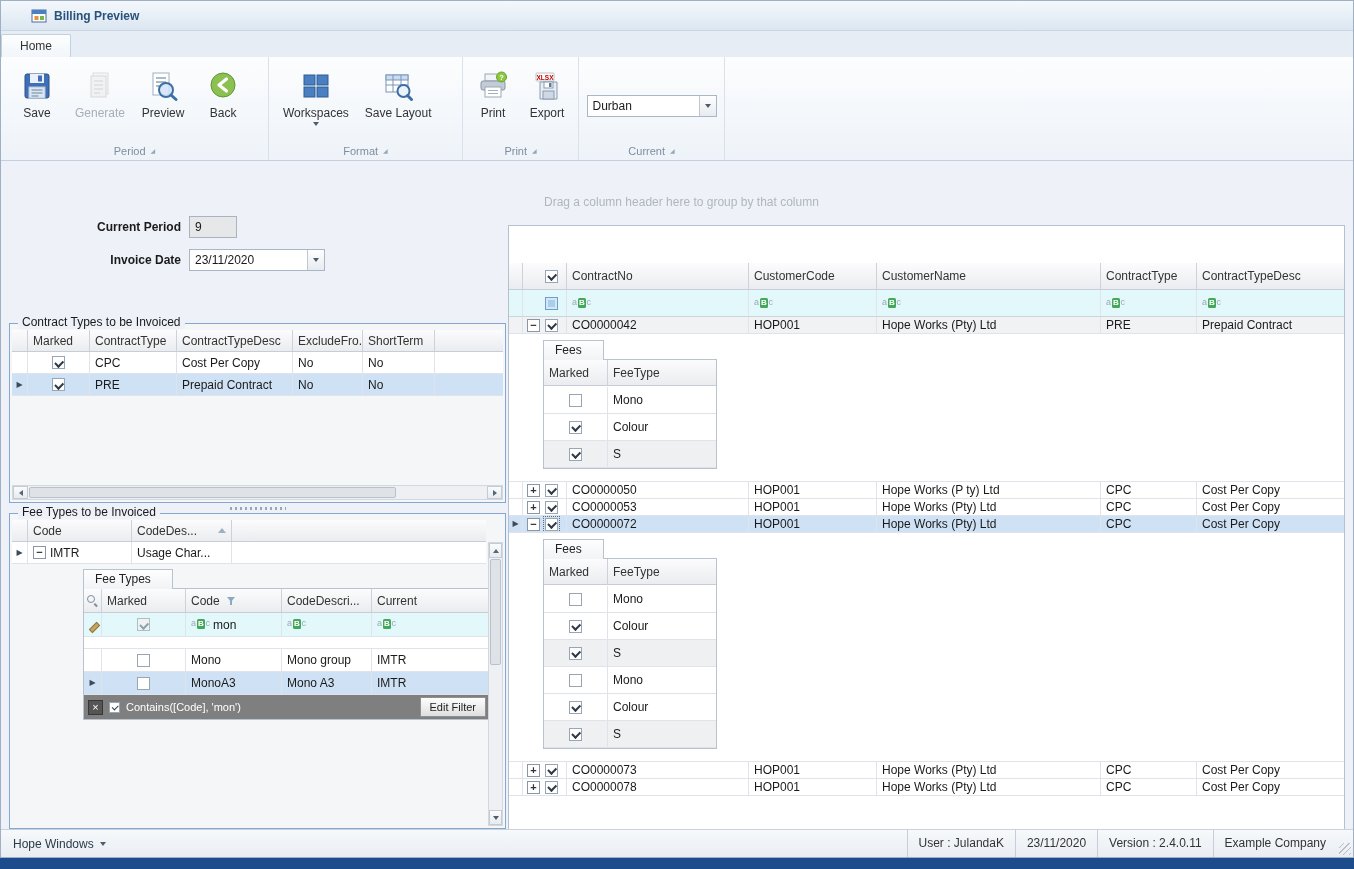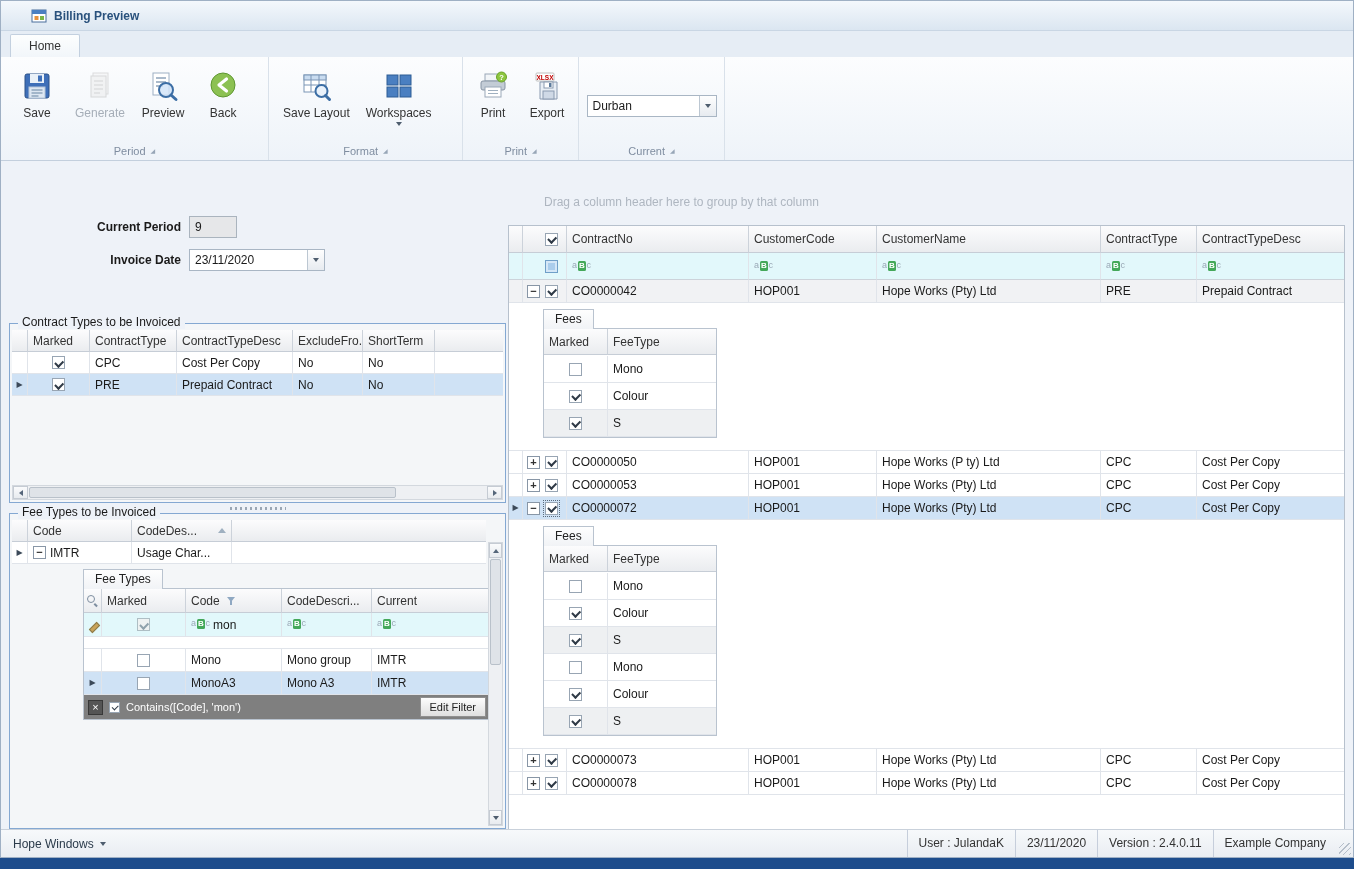--- a/index.html
+++ b/index.html
@@ -7,21 +7,21 @@
 body{font-family:"Liberation Sans","DejaVu Sans",sans-serif;font-size:12px;color:#1a1a1a;background:#cfd6df;}
 .screen{position:relative;width:1354px;height:869px;overflow:hidden;background:#cfd6df;}
 .taskbar{position:absolute;left:0;right:0;bottom:0;height:11px;background:#1d4c8c;}
 .window{position:absolute;left:0;top:0;width:1354px;height:858px;background:#eef2f8;border:1px solid #9fb0c4;}
 
 
 .titlebar{position:absolute;left:0;top:0;right:0;height:30px;background:linear-gradient(#f4f8fc,#dbe6f1);border-bottom:1px solid #c9d6e4;display:flex;align-items:center;padding-left:30px;gap:7px;}
 .title-text{font-weight:bold;color:#29517c;}
 
 
-.ribbon-tabs{position:absolute;top:30px;left:0;right:0;height:26px;background:#e6edf5;padding-left:9px;}
+.ribbon-tabs{position:absolute;top:30px;left:0;right:0;height:26px;background:#e6edf5;padding-left:0;}
 .ribbon-tab{display:inline-block;margin-top:3px;height:23px;line-height:22px;padding:0 18px;background:linear-gradient(#fdfefe,#f2f6fa);border:1px solid #c3d0df;border-bottom:none;border-radius:2px 2px 0 0;color:#333;position:relative;z-index:2;}
 .ribbon{position:absolute;top:56px;left:0;right:0;height:104px;background:linear-gradient(#fcfdfe,#eef3f9);border-bottom:1px solid #c3cfdd;display:flex;}
 .ribbon-group{position:relative;border-right:1px solid #d9e1ea;height:100%;flex:none;}
 .rg-fill{flex:1;border-right:none;}
 .rg-buttons{display:flex;padding:8px 8px 0 8px;gap:4px;}
 .big-btn{min-width:56px;padding:5px 6px 0 6px;display:flex;flex-direction:column;align-items:center;border-radius:3px;}
 .big-btn .lbl{color:#333;margin-top:4px;white-space:nowrap;}
 .big-btn.disabled .lbl{color:#a6aeb8;}
 .big-btn.disabled svg{opacity:.45;filter:grayscale(1);}
 .icon32{width:32px;height:32px;}
@@ -118,21 +118,21 @@
 .vthumb{position:absolute;left:1px;right:1px;top:1px;height:42%;background:#dfe3e8;border:1px solid #b9c1ca;border-radius:2px;}
 
 .ft-grid{margin:6px 19px 0 2px;}
 .ft-grid .grow{height:22px;}
 .ft-ind{width:16px;padding:0;justify-content:center;}
 .ft-code{width:104px;gap:4px;}
 .ft-desc{width:100px;}
 .ft-fill{flex:1;border-right:none;}
 
 .fee-detail{margin:4px 0 0 73px;}
-.dtab{display:inline-block;position:relative;top:1px;z-index:1;background:linear-gradient(#fefefe,#f1f3f6);border:1px solid #b9c3cf;border-bottom:none;padding:2px 11px 3px 11px;color:#222;}
+.dtab{display:inline-block;position:relative;top:1px;z-index:1;background:linear-gradient(#fefefe,#f1f3f6);border:1px solid #b9c3cf;border-bottom:none;padding:2px 21px 3px 11px;color:#222;}
 .fgrid{width:406px;border:1px solid #b9c3cf;background:#fff;}
 .fgrid .grow{height:24px;}
 .fgrid .spacer{height:12px;border-bottom:1px solid #e0e4ea;background:#fff;}
 .fgrid .frow-data{height:23px;}
 .f-ico{width:18px;padding:0;justify-content:center;}
 .f-marked{width:84px;}
 .f-code{width:96px;gap:3px;}
 .f-cdesc{width:90px;}
 .f-ctype{width:116px;border-right:none;}
 .ffilter{background:#e2f8fb;}
@@ -140,24 +140,24 @@
 .filter-panel{height:24px;background:#7f7f7f;display:flex;align-items:center;gap:6px;padding:0 2px 0 4px;}
 .fp-close{width:15px;height:15px;background:#555;border:1px solid #383838;color:#fff;font-size:11px;line-height:13px;text-align:center;flex:none;}
 .fp-close::before{content:"×";}
 .fp-text{color:#fff;font-size:11px;flex:1;overflow:hidden;white-space:nowrap;}
 .fp-edit{height:20px;padding:0 9px;background:linear-gradient(#fdfdfd,#dfdfdf);border:1px solid #909090;font-size:11px;font-family:inherit;color:#222;}
 
 
 .right-panel{position:absolute;left:507px;top:160px;right:8px;height:670px;}
 .group-panel{height:64px;padding:34px 0 0 36px;color:#aeb6c0;}
 .cgrid{position:absolute;left:0;right:0;top:64px;bottom:0;background:#fff;border:1px solid #b7c1cd;overflow:hidden;}
-.cg-head .gcell{height:27px;}
+.cg-head .gcell{height:27px;margin-top:37px;}
 .cg-filter{background:#e2f8fb;}
 .cg-filter .gcell{height:27px;border-bottom-color:#cdd3da;}
-.cg-row{height:23px;}
+.cg-row{height:17px;}
 .cg-ind{width:14px;padding:0;justify-content:center;}
 .cg-sel{width:44px;padding:0 0 0 4px;gap:5px;}
 .cg-sel.noexp{padding-left:22px;}
 .cg-c1{width:182px;}
 .cg-c2{width:128px;}
 .cg-c3{width:224px;}
 .cg-c4{width:96px;}
 .cg-c5{flex:1;border-right:none;}
 .detail{padding:5px 0 12px 34px;background:#fff;border-bottom:1px solid #e0e4ea;}
 .dgrid{width:174px;border:1px solid #b9c3cf;background:#fff;}
@@ -232,39 +232,39 @@
             <span class="lbl">Back</span>
           </div>
         </div>
         <div class="group-label"><span>Period</span><span class="launcher"></span></div>
       </div>
 
       <div class="ribbon-group" style="width:194px;">
         <div class="rg-buttons">
           <div class="big-btn">
             <svg class="icon32" viewBox="0 0 32 32">
-              <rect x="4" y="5" width="22" height="17" fill="#fff" stroke="#7a95b5"></rect>
-              <rect x="4" y="5" width="22" height="5" fill="#c9dcf0" stroke="#7a95b5"></rect>
-              <path d="M11 5v17M19 5v17M4 15h22" stroke="#7a95b5" fill="none"></path>
-              <circle cx="21.5" cy="21" r="6" fill="#eaf2fb" stroke="#3c6ea5" stroke-width="2"></circle>
-              <path d="M25.5 25.5l4 4" stroke="#3c6ea5" stroke-width="3" stroke-linecap="round"></path>
-            </svg>
-            <span class="lbl">Save Layout</span>
-          </div>
-          <div class="big-btn">
-            <svg class="icon32" viewBox="0 0 32 32">
               <g fill="#4a7fc1" stroke="#2d5c94">
                 <rect x="4" y="5" width="11" height="10"></rect>
                 <rect x="17" y="5" width="11" height="10"></rect>
                 <rect x="4" y="17" width="11" height="10"></rect>
                 <rect x="17" y="17" width="11" height="10"></rect>
               </g>
             </svg>
             <span class="lbl">Workspaces</span>
             <span class="tri-d btn-drop"></span>
+          </div>
+          <div class="big-btn">
+            <svg class="icon32" viewBox="0 0 32 32">
+              <rect x="4" y="5" width="22" height="17" fill="#fff" stroke="#7a95b5"></rect>
+              <rect x="4" y="5" width="22" height="5" fill="#c9dcf0" stroke="#7a95b5"></rect>
+              <path d="M11 5v17M19 5v17M4 15h22" stroke="#7a95b5" fill="none"></path>
+              <circle cx="21.5" cy="21" r="6" fill="#eaf2fb" stroke="#3c6ea5" stroke-width="2"></circle>
+              <path d="M25.5 25.5l4 4" stroke="#3c6ea5" stroke-width="3" stroke-linecap="round"></path>
+            </svg>
+            <span class="lbl">Save Layout</span>
           </div>
         </div>
         <div class="group-label"><span>Format</span><span class="launcher"></span></div>
       </div>
 
       <div class="ribbon-group" style="width:116px;">
         <div class="rg-buttons" style="padding-left:4px;padding-right:4px;gap:2px;">
           <div class="big-btn" style="min-width:52px;">
             <svg class="icon32" viewBox="0 0 32 32">
               <rect x="8" y="4" width="16" height="7" fill="#f2f5f8" stroke="#9aa8b8"></rect>

